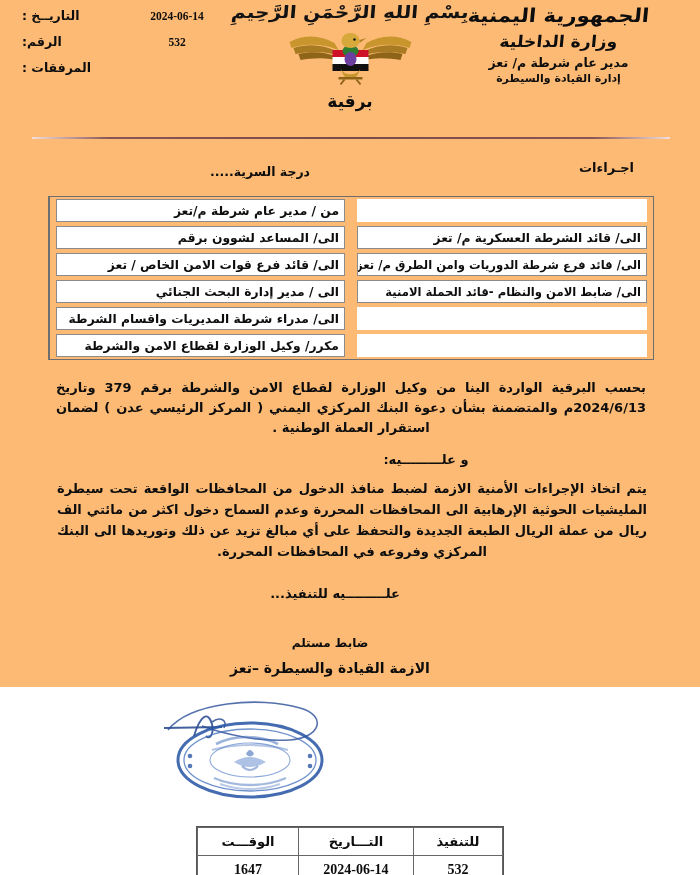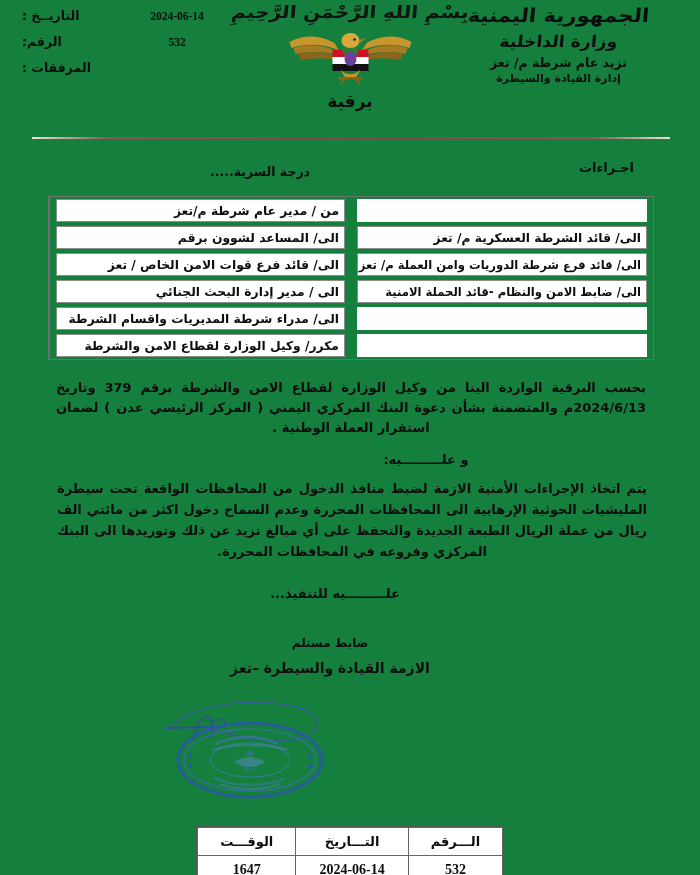--- a/index.html
+++ b/index.html
@@ -14,22 +14,22 @@
     position: relative;
     overflow: hidden;
     font-family: "DejaVu Sans", "Liberation Sans", sans-serif;
     color: #0d0d0d;
     -webkit-font-smoothing: antialiased;
   }
 
   .page {
     position: relative;
     width: 700px;
-    height: 875px;
-    background: #15803d;
+    height: 687px;
+    background: #fdba74;
   }
 
   
   .header {
     position: relative;
     height: 120px;
   }
 
   .hdr-left {
     position: absolute;
@@ -382,21 +382,21 @@
           <path d="M108 112 h48 v5 h-48 z" fill="#8d6418"></path>
           <path d="M120 117 l-8 10 M144 117 l8 10" stroke="#8d6418" stroke-width="4" fill="none"></path>
         </svg>
       </div>
       <div class="telegram-word">برقية</div>
     </div>
 
     <div class="hdr-right">
       <div class="country">الجمهورية اليمنية</div>
       <div class="ministry">وزارة الداخلية</div>
-      <div class="dept1">تزيد عام شرطة م/ تعز</div>
+      <div class="dept1">مدير عام شرطة م/ تعز</div>
       <div class="dept2">إدارة القيادة والسيطرة</div>
     </div>
   </div>
 
   <div class="divider"></div>
 
   <div class="sublabels">
     <span class="proc">اجـراءات</span>
     <span class="secrecy">درجة السرية.....</span>
   </div>
@@ -416,21 +416,21 @@
       <div class="mt-cell left">
         <div class="mt-box">الى/ قائد الشرطة العسكرية م/ تعز</div>
       </div>
       <div class="mt-cell right">
         <div class="mt-box">الى/ المساعد لشوون برقم</div>
       </div>
     </div>
 
     <div class="mt-row">
       <div class="mt-cell left">
-        <div class="mt-box tight">الى/ قائد فرع شرطة الدوريات وامن العملة م/ تعز</div>
+        <div class="mt-box tight">الى/ قائد فرع شرطة الدوريات وامن الطرق م/ تعز</div>
       </div>
       <div class="mt-cell right">
         <div class="mt-box">الى/ قائد فرع قوات الامن الخاص / تعز</div>
       </div>
     </div>
 
     <div class="mt-row">
       <div class="mt-cell left">
         <div class="mt-box tight">الى/ ضابط الامن والنظام -قائد الحملة الامنية</div>
       </div>
@@ -500,21 +500,21 @@
       <path d="M84 68 q16 -10 32 0 q-16 10 -32 0 z" fill="#5b86cc" opacity="0.5"></path>
       <path d="M96 60 q4 -8 8 0 q-4 5 -8 0 z" fill="#3f6dbb" opacity="0.6"></path>
       <path d="M92 72 q8 8 16 0" fill="none" stroke="#3f6dbb" stroke-width="2" opacity="0.5"></path>
     </svg>
   </div>
 
   <div class="foottable">
     <table>
       <tbody>
           <tr>
-        <th>الـــرقم</th>
+        <th>للتنفيذ</th>
         <th>التـــاريخ</th>
         <th>الوقـــت</th>
       </tr>
       <tr>
         <td>532</td>
         <td>2024-06-14</td>
         <td>1647</td>
       </tr>
     </tbody>
       </table>

